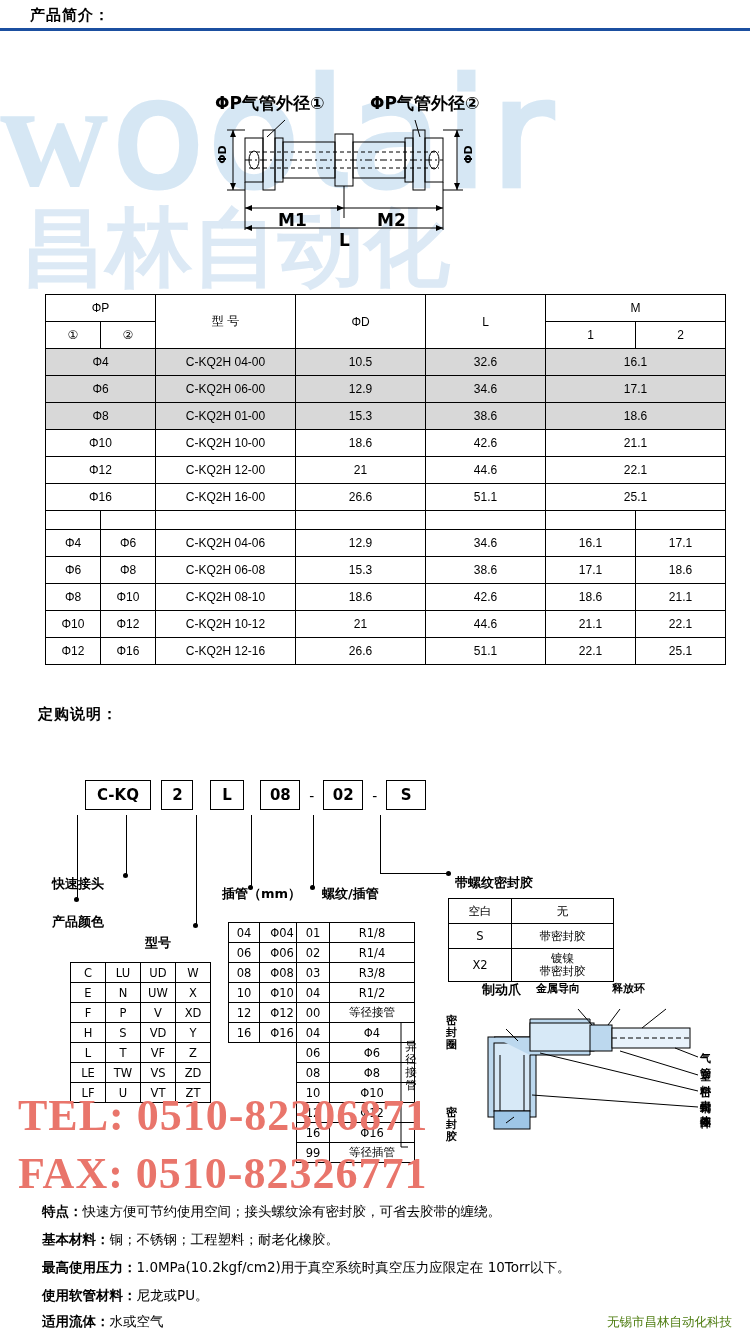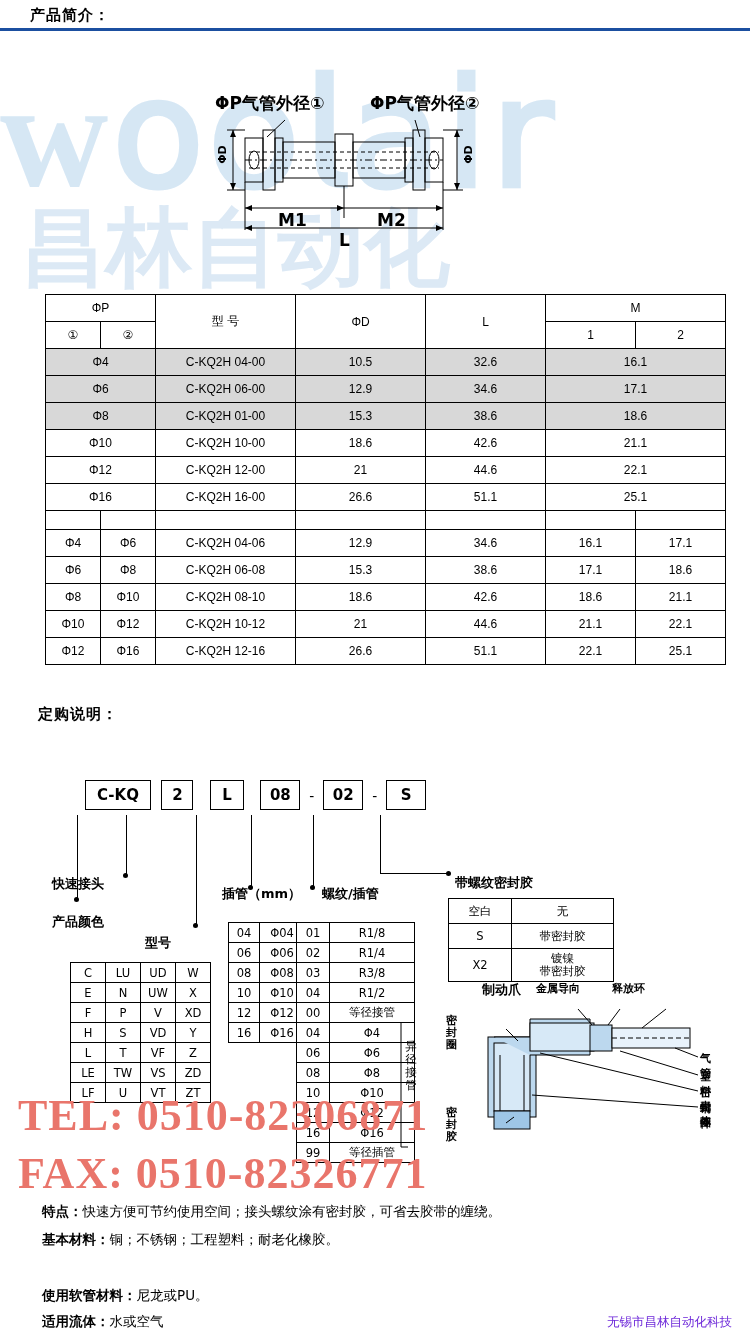--- a/index.html
+++ b/index.html
@@ -75,21 +75,21 @@
   }
   .fax{
     position:absolute;left:18px;top:1148px;z-index:5;
     font-family:"Liberation Serif","DejaVu Serif",serif;
     font-size:44px;font-weight:bold;color:#e9756b;white-space:nowrap;letter-spacing:1px;
   }
 
   
   .note{position:absolute;left:42px;font-size:13.5px;font-family:"DejaVu Sans",sans-serif;z-index:6;white-space:nowrap;}
   .note b{font-weight:bold;}
-  .company{position:absolute;right:18px;bottom:6px;font-size:12.5px;font-family:Liberation Mono, monospace;color:#6d28d9;z-index:6;}
+  .company{position:absolute;right:18px;bottom:6px;font-size:12.5px;font-family:Liberation Mono, monospace;color:#4d7c0f;z-index:6;}
 
   
   .fit{position:absolute;left:470px;top:995px;width:250px;height:150px;z-index:3;}
 </style>
 </head>
 <body>
 
 <div class="page">
 
   <div class="wm">w𝗈𝗈𝗅𝖺𝗂𝗋</div>
@@ -516,20 +516,23 @@
 
   <div class="tel">TEL: 0510-82306871</div>
   <div class="fax">FAX: 0510-82326771</div>
 
   <div class="note" style="top:1203px;">
     <b>特点：</b><span>快速方便可节约使用空间；接头螺纹涂有密封胶，可省去胶带的缠绕。</span>
   </div>
   <div class="note" style="top:1231px;">
     <b>基本材料：</b><span>铜；不锈钢；工程塑料；耐老化橡胶。</span>
   </div>
+  <div class="note" style="top:1259px;">
+    <b>最高使用压力：</b><span>1.0MPa(10.2kgf/cm2)用于真空系统时真空压力应限定在 10Torr以下。</span>
+  </div>
   <div class="note" style="top:1287px;">
     <b>使用软管材料：</b><span>尼龙或PU。</span>
   </div>
   <div class="note" style="top:1313px;">
     <b>适用流体：</b><span>水或空气</span>
   </div>
 
   <div class="company">无锡市昌林自动化科技</div>
 
 </div>

